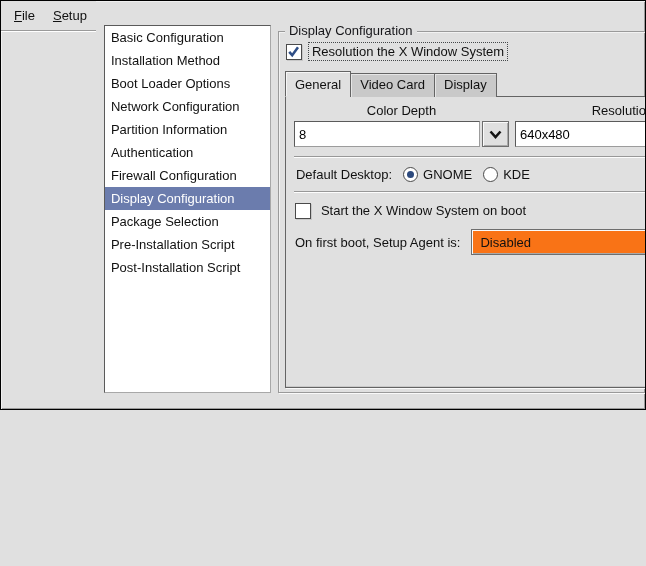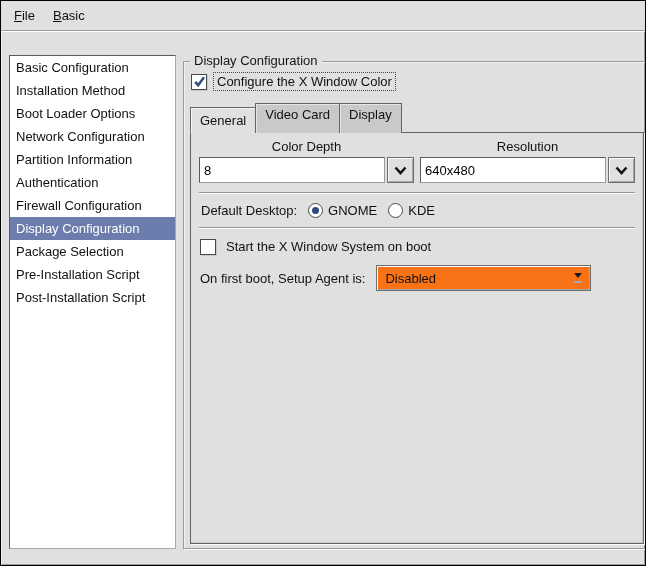--- a/index.html
+++ b/index.html
@@ -4,25 +4,25 @@
 <style>
   * { box-sizing: border-box; margin: 0; padding: 0; }
   html,body { width:646px; height:566px; }
   body {
     font-family: "Liberation Sans", sans-serif;
     font-size: 13px;
     color: #111;
     background: #e0e0e0;
   }
   .window {
-    width: 646px; height: 566px;
+    width: 646px; height: 410px;
     background: #e0e0e0;
     border: 1px solid #000;
     box-shadow: inset 1px 1px 0 #f0f0f0, inset -1px -1px 0 #9a9a9a;
-    display: flex; flex-direction: column;
+    display: flex; flex-direction: row;
     overflow: hidden;
   }
   
   .menubar {
     height: 30px; flex: 0 0 30px;
     display: flex; align-items: center;
     padding-left: 4px;
     border-bottom: 1px solid #9a9a9a;
     box-shadow: 0 1px 0 #ffffff;
     background: #e0e0e0;
@@ -105,21 +105,21 @@
     border: 1px solid #646464;
     border-bottom: none;
     background: #c9c9c9;
     box-shadow: inset 1px 1px 0 #e6e6e6;
     margin-right: -1px;
     margin-top: 2px;
     cursor: default;
   }
   .tab.active {
     background: #e0e0e0;
-    margin-top: 6px;
+    margin-top: 0;
     padding-top: 5px;
     box-shadow: inset 1px 1px 0 #f6f6f6;
     border-bottom: 1px solid #e0e0e0;
   }
   .tab-panel {
     flex: 1;
     border: 1px solid #646464;
     box-shadow: 1px 1px 0 #fafafa, inset -1px -1px 0 #c9c9c9;
     background: #e0e0e0;
     padding: 4px 8px;
@@ -179,21 +179,21 @@
   }
   .om-arrow .bar { width: 8px; height: 0; border-top: 2px solid #a9a9a9; margin-top: 3px; }
 </style>
 </head>
 <body>
 
 <div class="window">
 
   <div class="menubar">
     <span class="menu-item">File</span>
-    <span class="menu-item">Basic</span>
+    <span class="menu-item">Setup</span>
   </div>
 
   <div class="content">
 
     <div class="sidebar">
       <div class="side-item">Basic Configuration</div>
       <div class="side-item">Installation Method</div>
       <div class="side-item">Boot Loader Options</div>
       <div class="side-item">Network Configuration</div>
       <div class="side-item">Partition Information</div>
@@ -207,21 +207,21 @@
 
     <div class="frame">
       <span class="frame-legend">Display Configuration</span>
 
       <div class="check-row">
         <span class="checkbox">
           <svg width="13" height="13" viewBox="0 0 13 13">
             <path d="M2.2 6.8 L5.2 10.2 L11 2.2" fill="none" stroke="#2f4e86" stroke-width="2.5"></path>
           </svg>
         </span>
-        <span class="check-label focused">Configure the X Window Color</span>
+        <span class="check-label focused">Resolution the X Window System</span>
       </div>
 
       <div class="notebook">
         <div class="tabs">
           <div class="tab active">General</div>
           <div class="tab">Video Card</div>
           <div class="tab">Display</div>
         </div>
 
         <div class="tab-panel">

